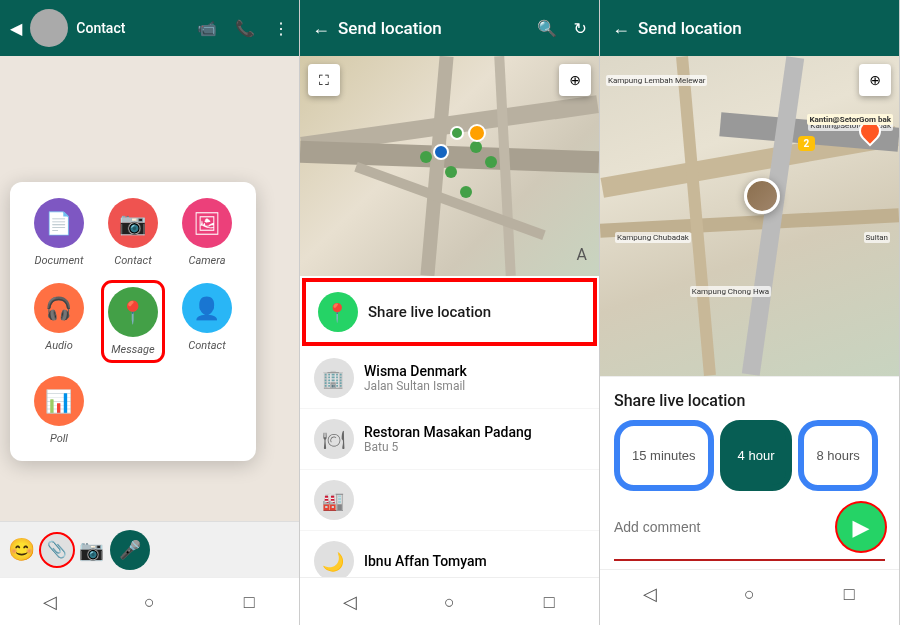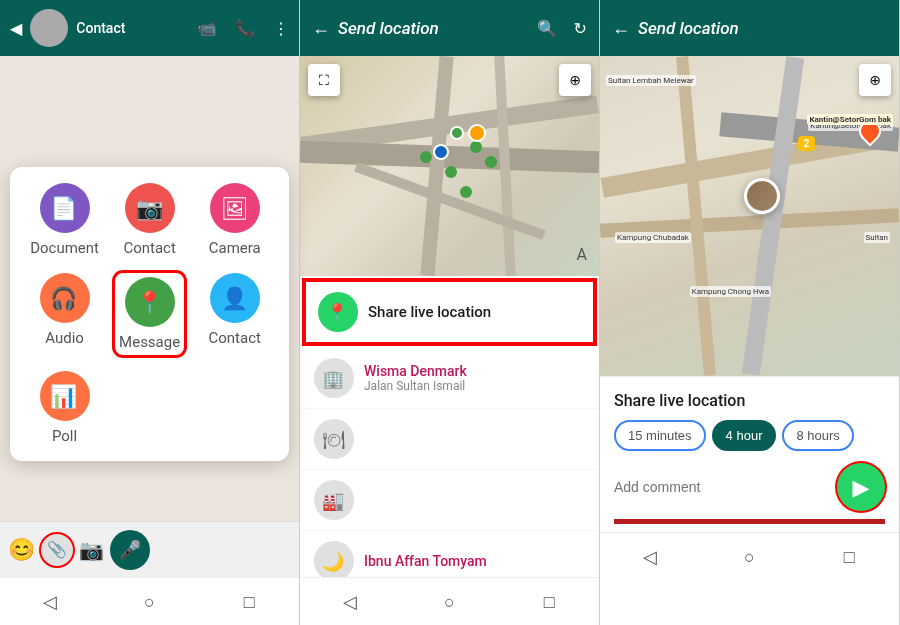--- a/index.html
+++ b/index.html
@@ -15,21 +15,21 @@
     .header-bar {
       background: #075e54;
       color: white;
       display: flex;
       align-items: center;
       height: 56px;
       padding: 0 12px;
       flex-shrink: 0;
     }
     .header-bar .back-arrow { font-size: 18px; margin-right: 8px; cursor: pointer; }
-    .header-bar .title { font-size: 17px; font-weight: 500; flex: 1; font-style: italic; }
+    .header-bar .title { font-size: 17px; font-weight: 500; flex: 1; }
     .header-bar .icons { display: flex; gap: 16px; align-items: center; }
     .header-bar .icon-btn { font-size: 16px; cursor: pointer; color: white; }
 
     
     .chat-area { flex: 1; background: #ece5dd; position: relative; }
     .panel-1-header { background: #075e54; height: 56px; display: flex; align-items: center; padding: 0 10px; gap: 8px; flex-shrink: 0; }
     .avatar-circle { width: 38px; height: 38px; border-radius: 50%; background: #aaa; flex-shrink: 0; }
     .avatar-text { color: white; font-size: 14px; font-weight: 500; flex: 1; }
     .header-action-icons { display: flex; gap: 18px; align-items: center; margin-left: auto; }
     .header-action-icon { color: white; font-size: 16px; cursor: pointer; }
@@ -60,21 +60,21 @@
       border-radius: 12px;
       padding: 16px 20px;
       box-shadow: 0 4px 20px rgba(0,0,0,0.2);
       display: grid;
       grid-template-columns: repeat(3, 1fr);
       gap: 16px;
       z-index: 10;
     }
     .attach-item { display: flex; flex-direction: column; align-items: center; gap: 6px; cursor: pointer; }
     .attach-circle { width: 50px; height: 50px; border-radius: 50%; display: flex; align-items: center; justify-content: center; font-size: 22px; color: white; }
-    .attach-label { font-size: 15px; color: #555; text-align: center; }
+    .attach-label { font-size: 11px; color: #555; text-align: center; font-style: italic; }
 
     
     .map-area { position: relative; width: 100%; height: 220px; overflow: hidden; background: #e8e0d0; flex-shrink: 0; }
     .map-bg { width: 100%; height: 100%; background: linear-gradient(135deg, #d4c9a8 0%, #e8e0d0 40%, #d0c9b8 70%, #c8d4c0 100%); position: relative; }
     .map-road-h { position: absolute; height: 18px; background: #b8b0a0; }
     .map-road-v { position: absolute; width: 14px; background: #b8b0a0; }
     .map-pin { position: absolute; width: 12px; height: 12px; border-radius: 50%; }
     .map-overlay-btn { position: absolute; width: 32px; height: 32px; background: white; border-radius: 4px; display: flex; align-items: center; justify-content: center; box-shadow: 0 2px 6px rgba(0,0,0,0.3); cursor: pointer; font-size: 14px; }
 
     
@@ -84,35 +84,35 @@
       padding: 12px 14px;
       border-bottom: 1px solid #f0f0f0;
       cursor: pointer;
       box-shadow: 0 0 0 2px #f00 inset;
       margin: 2px;
     }
     .share-live-icon { width: 40px; height: 40px; border-radius: 50%; background: #25d366; display: flex; align-items: center; justify-content: center; color: white; font-size: 18px; flex-shrink: 0; }
     .share-live-text { font-size: 15px; font-weight: 500; color: #1a1a1a; }
     .location-item { display: flex; align-items: center; gap: 10px; padding: 10px 14px; border-bottom: 1px solid #f5f5f5; cursor: pointer; }
     .loc-icon { width: 40px; height: 40px; border-radius: 50%; background: #e0e0e0; display: flex; align-items: center; justify-content: center; color: #666; font-size: 18px; flex-shrink: 0; }
-    .loc-info .loc-name { font-size: 14px; font-weight: 500; color: #be185d; }
+    .loc-info .loc-name { font-size: 14px; font-weight: 500; color: #000000; }
     .loc-info .loc-sub { font-size: 12px; color: #888; }
 
     
     .nav-bar { height: 48px; background: white; display: flex; align-items: center; justify-content: space-around; border-top: 1px solid #eee; flex-shrink: 0; }
     .nav-btn { font-size: 18px; color: #555; cursor: pointer; width: 40px; height: 40px; display: flex; align-items: center; justify-content: center; }
 
     
     .map-area-large { position: relative; width: 100%; height: 320px; overflow: hidden; flex-shrink: 0; }
     .share-live-section { padding: 14px 14px 8px; border-top: 1px solid #eee; }
     .share-live-title { font-size: 16px; font-weight: 500; color: #1a1a1a; margin-bottom: 10px; }
     .time-options { display: flex; gap: 6px; margin-bottom: 12px; }
-    .time-btn { padding: 6px 12px; border-radius: 20px; border: 2px solid #3b82f6; background: white; font-size: 13px; color: #555; cursor: pointer; }
+    .time-btn { padding: 22px 12px; border-radius: 20px; border: 6px solid #3b82f6; background: white; font-size: 13px; color: #555; cursor: pointer; }
     .time-btn.active { background: #075e54; color: white; border-color: #075e54; }
-    .comment-row { display: flex; align-items: center; gap: 8px; padding-bottom: 8px; border-bottom: 5px solid #b91c1c; }
+    .comment-row { display: flex; align-items: center; gap: 8px; padding-bottom: 8px; border-bottom: 2px solid #b91c1c; }
     .comment-input { flex: 1; border: none; outline: none; font-size: 14px; color: #333; background: transparent; }
     .send-btn { width: 48px; height: 48px; background: #25d366; border-radius: 50%; display: flex; align-items: center; justify-content: center; color: white; font-size: 22px; cursor: pointer; box-shadow: 0 0 0 2px #f00; }
 
     
     .map3-bg { width: 100%; height: 100%; background: linear-gradient(160deg, #ddd8c8 0%, #e8e2d2 30%, #d4ccb8 60%, #c8d4c0 100%); position: relative; overflow: hidden; }
     .road-main { position: absolute; background: #c8b898; }
     .road-gray { position: absolute; background: #aaa; }
     .place-label { position: absolute; font-size: 8px; color: #333; background: rgba(255,255,255,0.7); padding: 1px 2px; border-radius: 2px; white-space: nowrap; }
     .user-pin { position: absolute; width: 36px; height: 36px; border-radius: 50%; border: 3px solid white; overflow: hidden; box-shadow: 0 2px 8px rgba(0,0,0,0.3); }
     .user-pin-inner { width: 100%; height: 100%; background: linear-gradient(135deg, #8b6f4e, #a0856a); border-radius: 50%; }
@@ -229,20 +229,24 @@
   <div class="location-list">
     <div class="location-item">
       <div class="loc-icon">🏢</div>
       <div class="loc-info">
         <div class="loc-name">Wisma Denmark</div>
         <div class="loc-sub">Jalan Sultan Ismail</div>
       </div>
     </div>
     <div class="location-item">
       <div class="loc-icon">🍽</div>
+      <div class="loc-info">
+        <div class="loc-name">Restoran Masakan Padang</div>
+        <div class="loc-sub">Batu 5</div>
+      </div>
     </div>
     <div class="location-item">
       <div class="loc-icon">🏭</div>
     </div>
     <div class="location-item">
       <div class="loc-icon">🌙</div>
       <div class="loc-info">
         <div class="loc-name">Ibnu Affan Tomyam</div>
       </div>
     </div>
@@ -265,21 +269,21 @@
 
   <div class="map-area-large">
     <div class="map3-bg">
 
       <div class="road-main" style="top:30%;left:0;width:100%;height:20px;transform:rotate(-10deg);background:#c8b898;"></div>
       <div class="road-gray" style="top:20%;left:40%;width:60%;height:24px;transform:rotate(5deg);background:#999;"></div>
       <div class="road-main" style="top:50%;left:0;width:100%;height:14px;transform:rotate(-3deg);background:#c0b090;"></div>
       <div class="road-gray" style="top:0;left:55%;height:100%;width:18px;transform:rotate(8deg);background:#bbb;"></div>
       <div class="road-main" style="top:0;left:30%;height:100%;width:12px;transform:rotate(-5deg);background:#c8b898;"></div>
 
-      <div class="place-label" style="top:6%;left:2%;">Sultan Lembah Melewar</div>
+      <div class="place-label" style="top:6%;left:2%;">Kampung Lembah Melewar</div>
       <div class="place-label" style="top:20%;right:2%;">Kantin@SetorGom bak</div>
       <div class="place-label" style="top:55%;left:5%;">Kampung Chubadak</div>
       <div class="place-label" style="top:72%;left:30%;">Kampung Chong Hwa</div>
       <div class="place-label" style="top:55%;right:3%;">Sultan</div>
 
       <div class="user-pin" style="top:38%;left:48%;">
         <div class="user-pin-inner"></div>
       </div>
 
       <div style="position:absolute;top:20%;right:6%;background:#ff5722;width:22px;height:22px;border-radius:50% 50% 50% 0;transform:rotate(-45deg);border:2px solid white;"></div>

